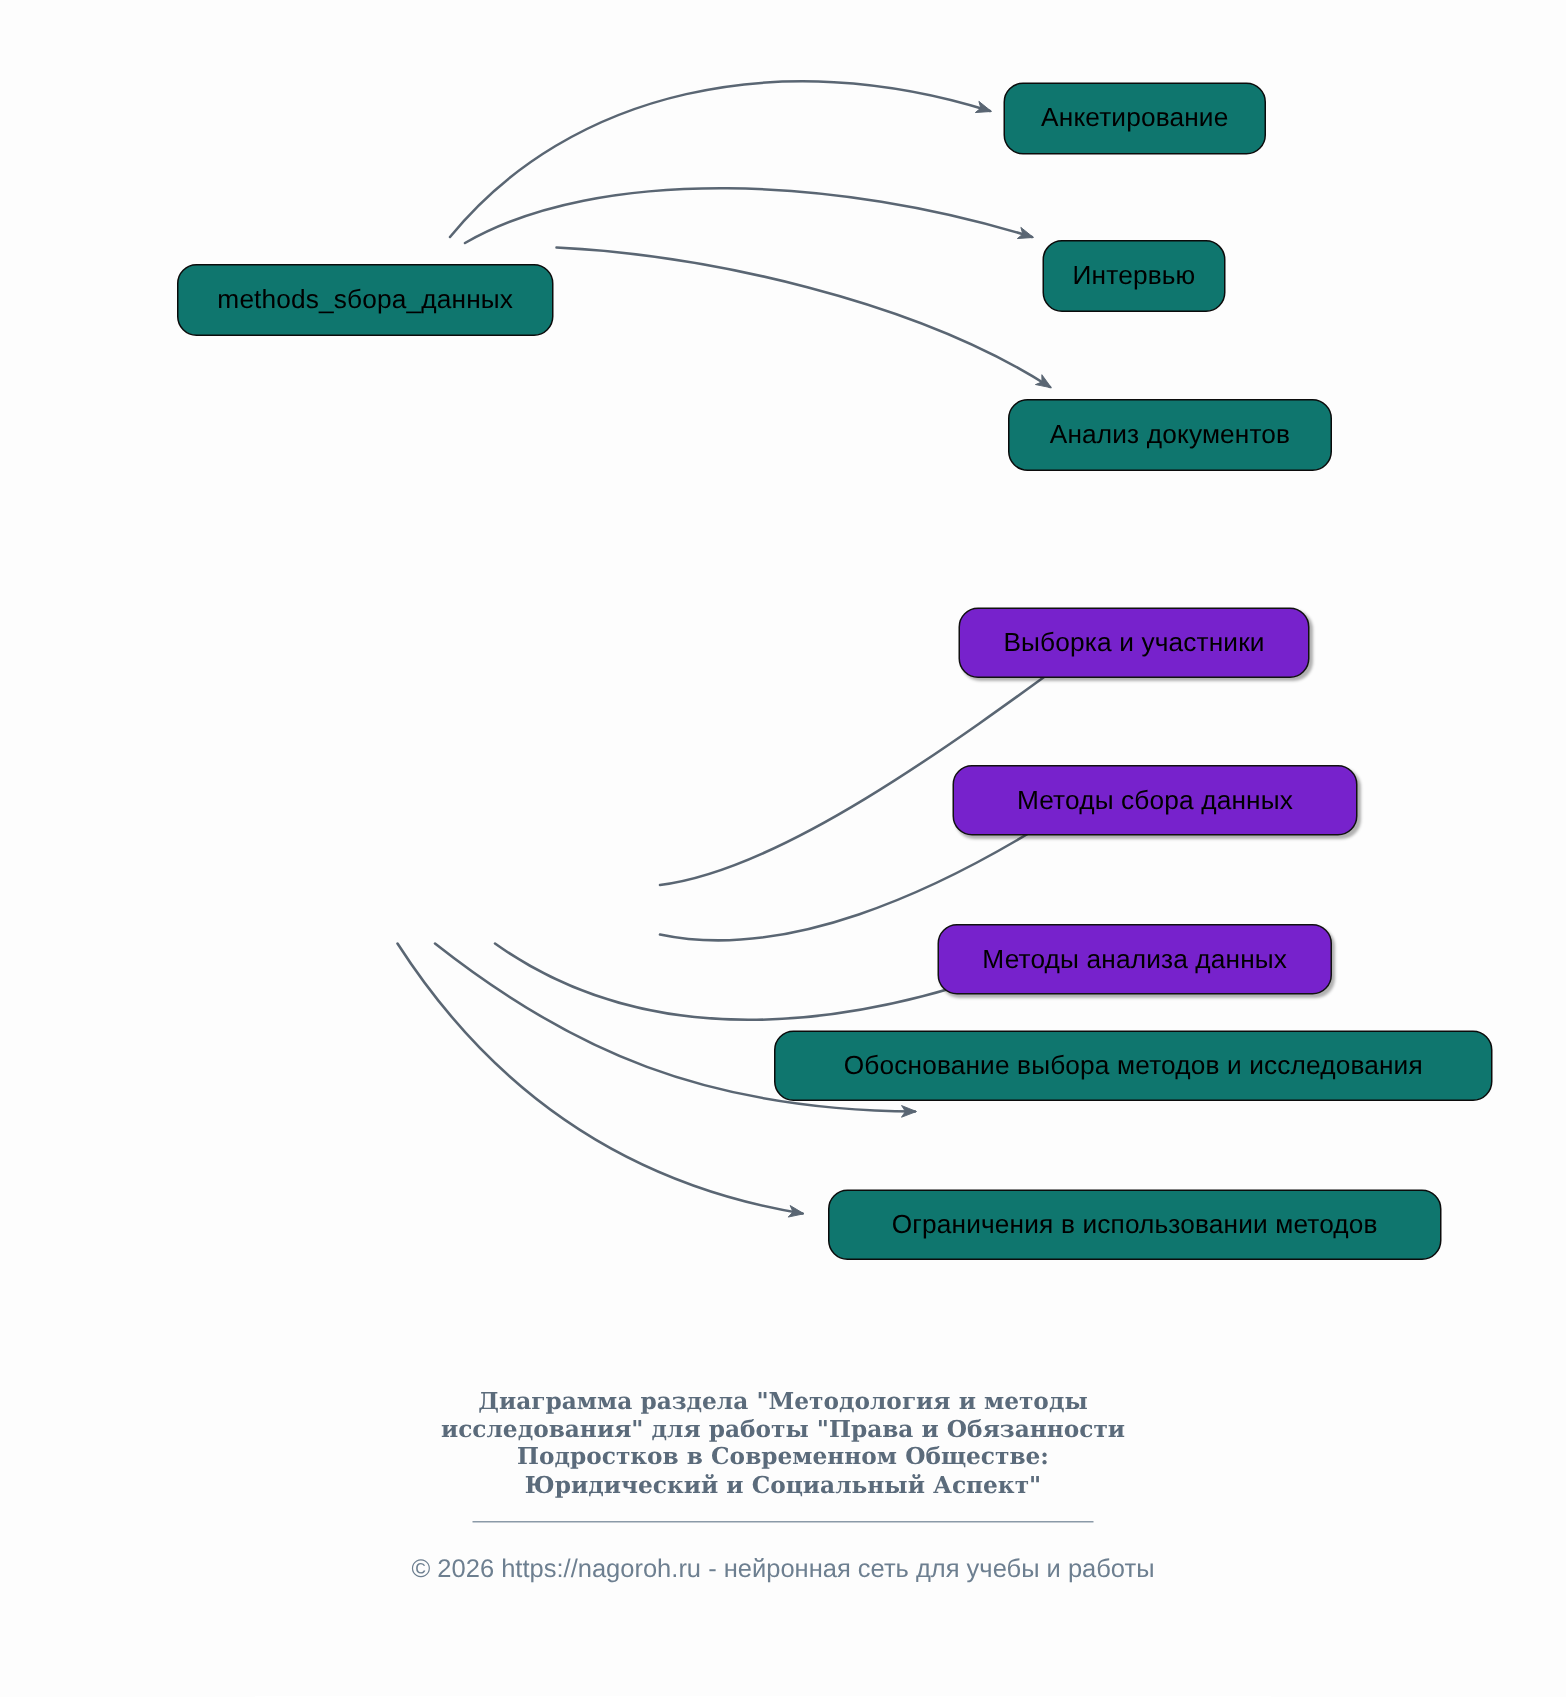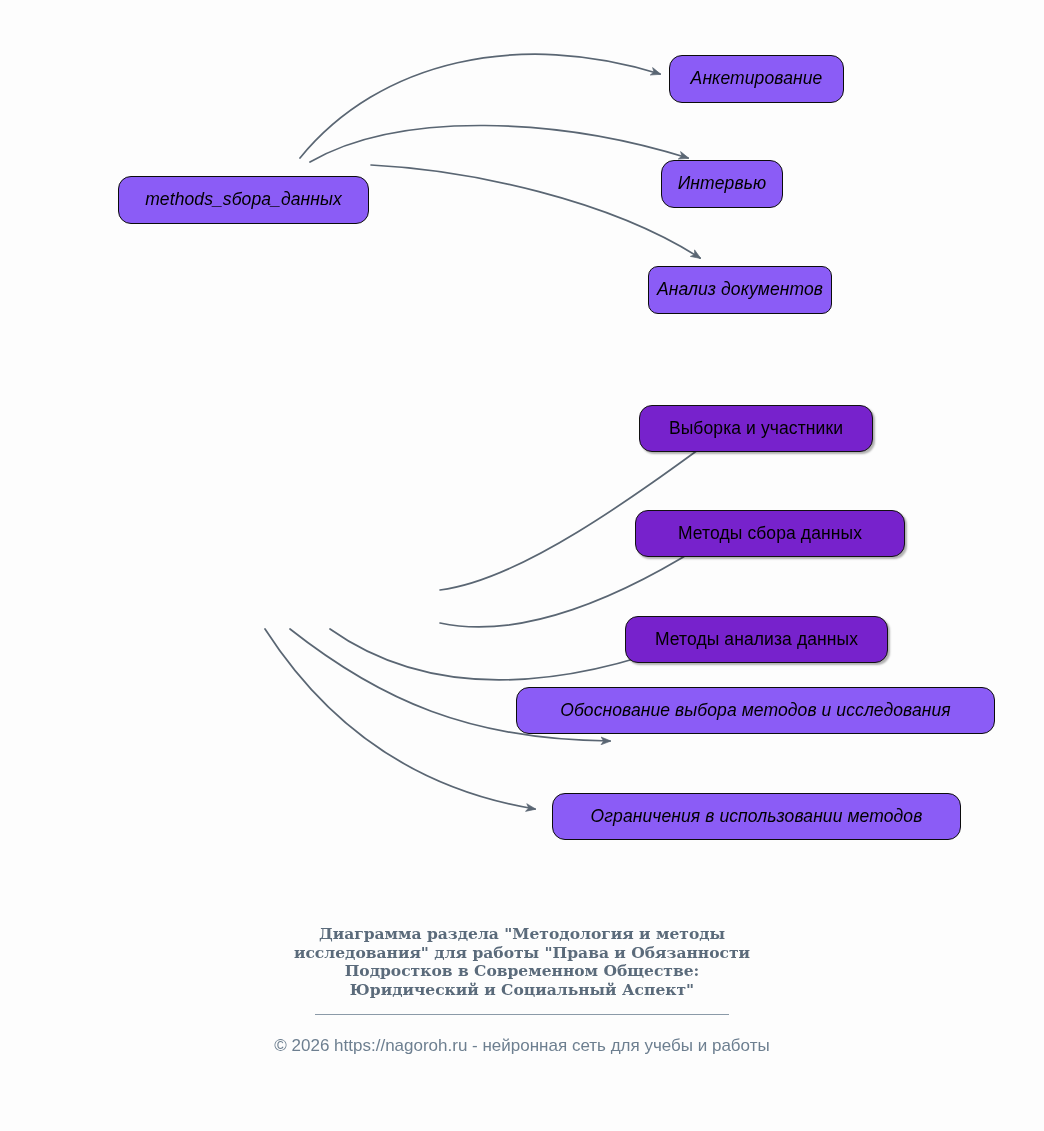--- a/index.html
+++ b/index.html
@@ -34,22 +34,21 @@
     border-radius: 13px;
     border: 1.6px solid #0b0b0b;
     background: #ffffff;
     color: #000000;
     font-size: 17.5px;
     line-height: 1;
     white-space: nowrap;
     letter-spacing: 0.1px;
   }
   .node.plain {
-    background: #8b5cf6;
-    font-style: italic;
+    background: #0f766e;
   }
   .node.purple {
     background: #7722cc;
     border-color: #111111;
     box-shadow: 2px 2px 2px rgba(0,0,0,0.30);
     margin-top: 34px;
   }
   .node.green {
     background: #73ac28;
     border-color: #111111;
@@ -105,25 +104,25 @@
   </svg>
 
   <div class="node plain" style="left: 118px; top: 156px; width: 251px; height: 48px; margin-top: 20px;">
     <span>methods_sбора_данных</span>
   </div>
 
   <div class="node plain" style="left: 669px; top: 55px; width: 175px; height: 48px;">
     <span>Анкетирование</span>
   </div>
 
-  <div class="node plain" style="left: 661px; top: 160px; width: 122px; height: 48px;">
+  <div class="node plain" style="left: 695px; top: 160px; width: 122px; height: 48px;">
     <span>Интервью</span>
   </div>
 
-  <div class="node plain" style="left: 648px; top: 266px; width: 184px; height: 48px; border-radius: 10px;">
+  <div class="node plain" style="left: 672px; top: 266px; width: 216px; height: 48px;">
     <span>Анализ документов</span>
   </div>
 
 
   <div class="node purple" style="left: 639px; top: 371px; width: 234px; height: 47px;">
     <span>Выборка и участники</span>
   </div>
 
   <div class="node purple" style="left: 635px; top: 476px; width: 270px; height: 47px;">
     <span>Методы сбора данных</span>

